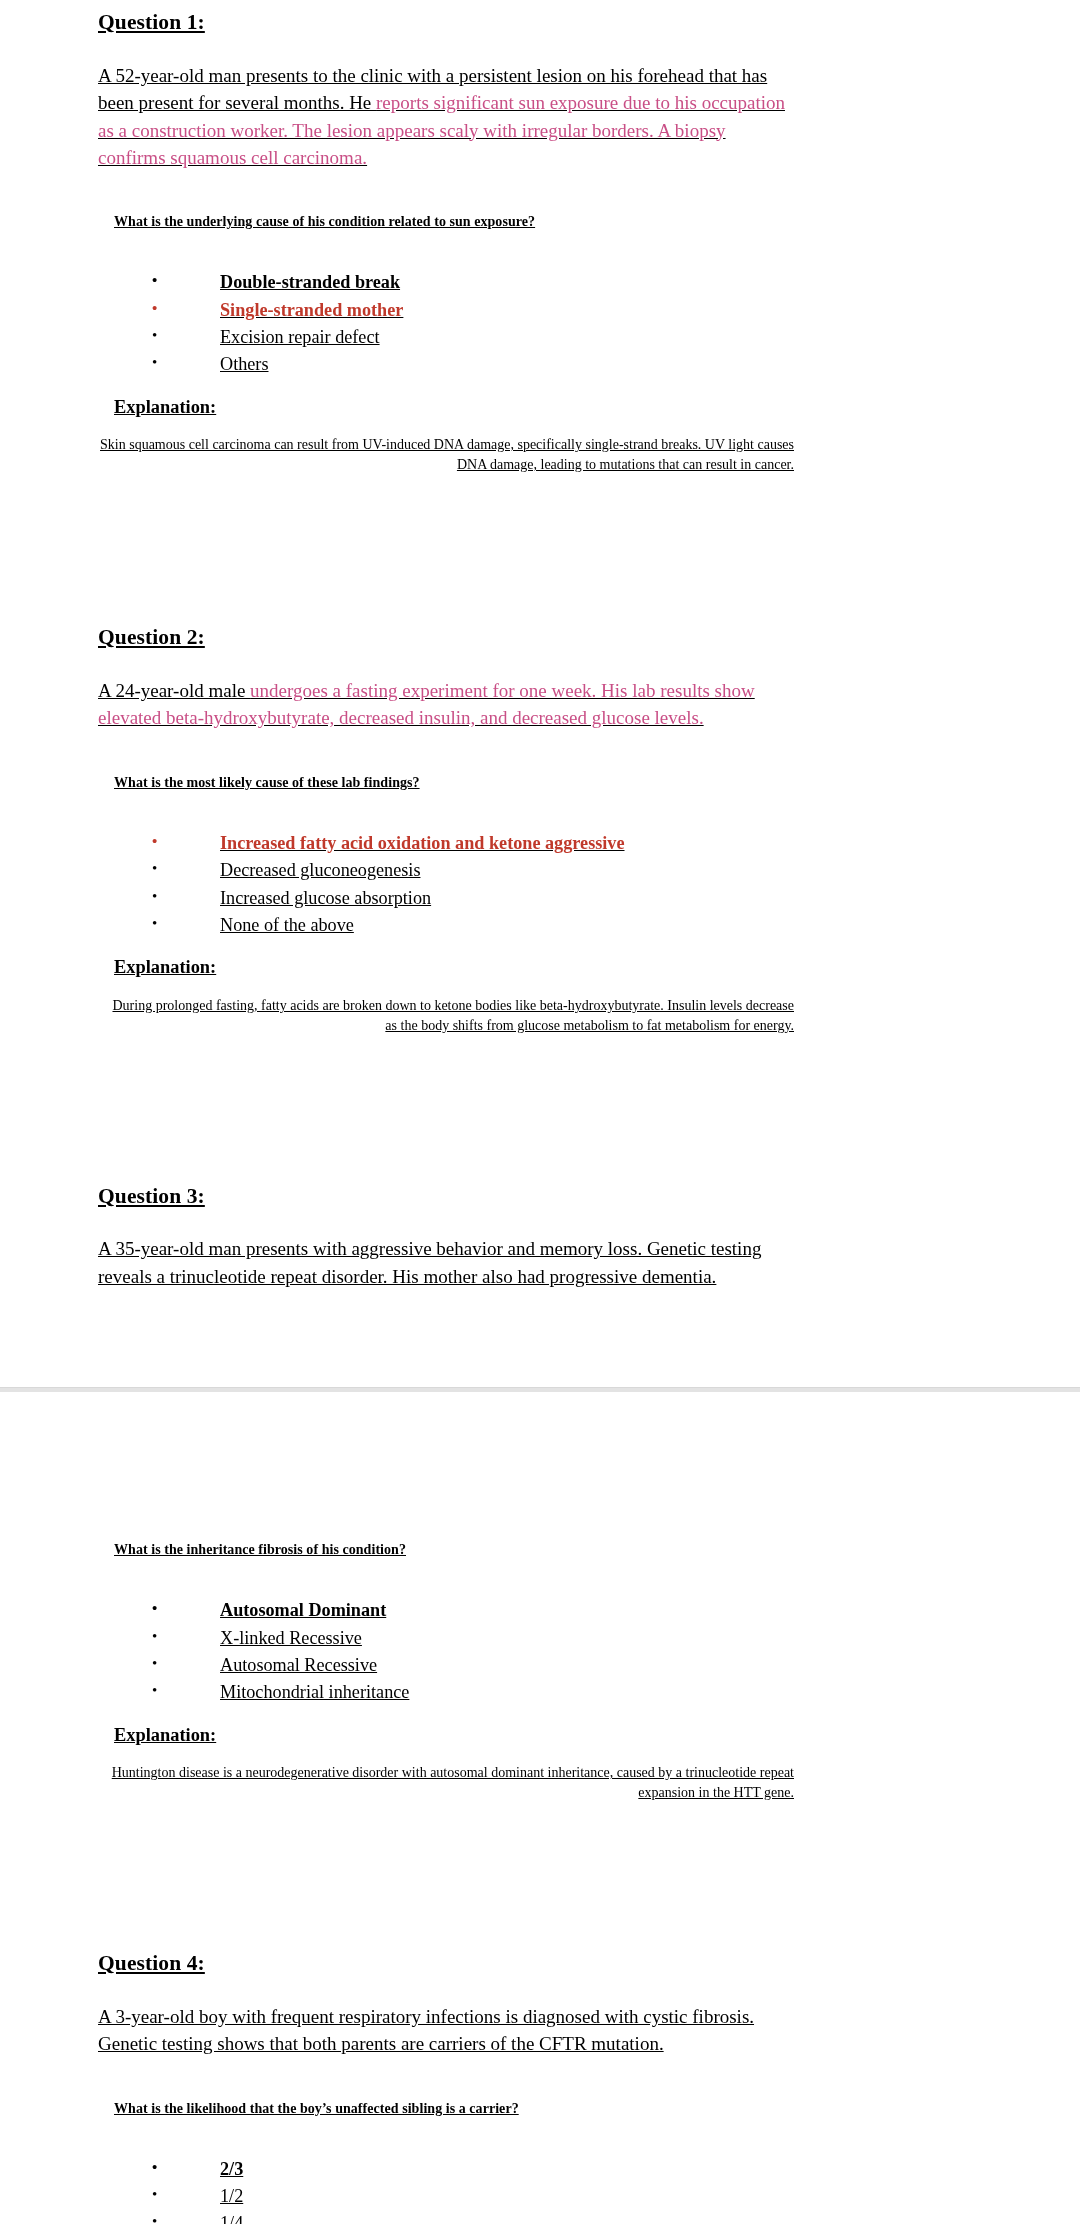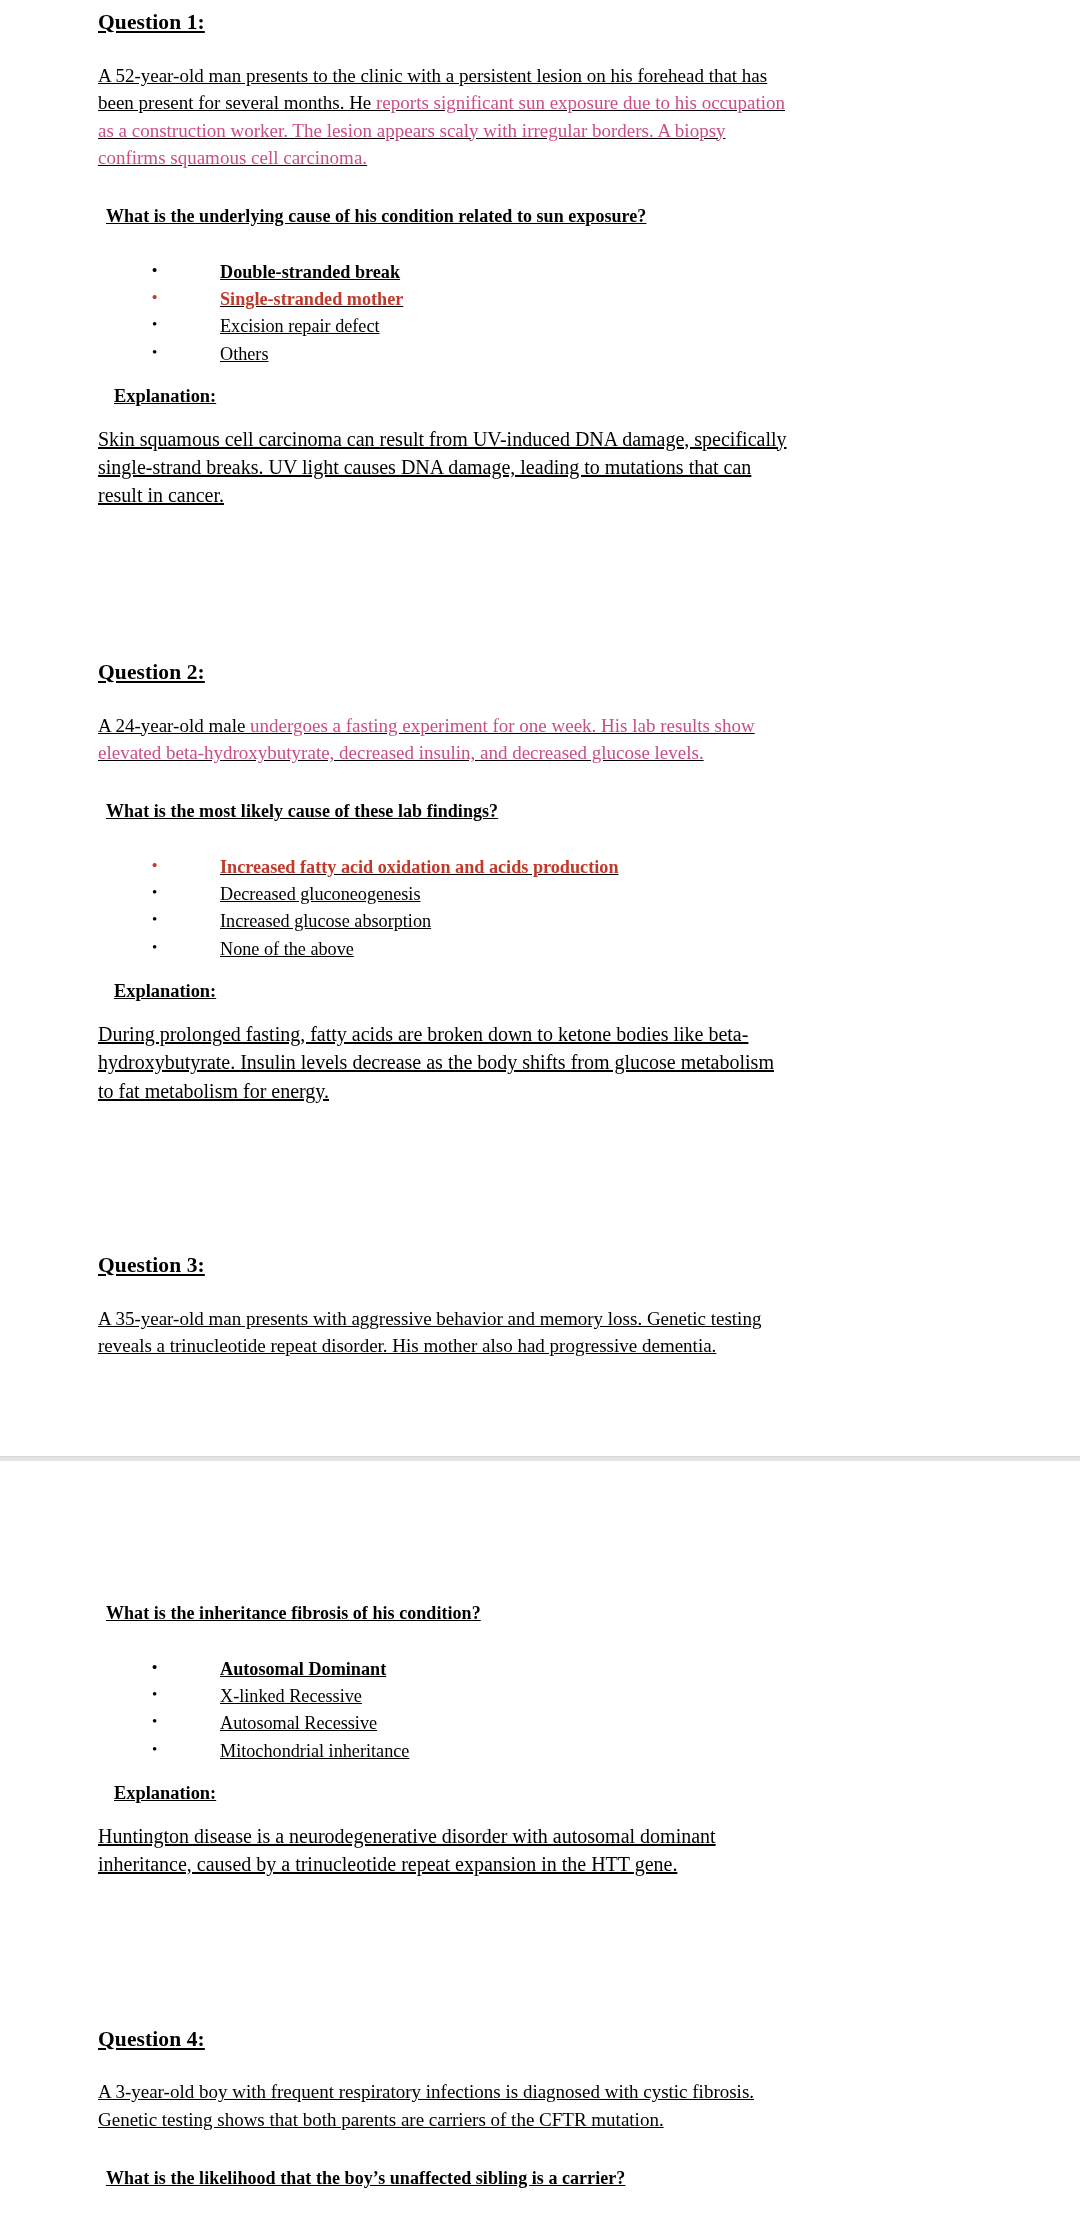--- a/index.html
+++ b/index.html
@@ -34,23 +34,23 @@
   .stem {
     font-size: 19px;
     line-height: 1.44;
     margin: 0;
     max-width: 820px;
   }
   .hl {
     color: #c94f86;
   }
   .prompt {
-    font-size: 18px;
+    font-size: 14px;
     font-weight: bold;
-    margin: 8px;
+    margin: 16px;
     line-height: 1.3;
     letter-spacing: 0.05px;
   }
   ul.options {
     list-style: none;
     margin: 0;
     padding: 0;
   }
   ul.options li {
     font-size: 18.2px;
@@ -80,24 +80,25 @@
   li.answer-bold .bullet {
     color: #000000;
   }
   .exp-label {
     font-size: 18.4px;
     font-weight: bold;
     margin: 16px;
     line-height: 1.35;
   }
   .exp-body {
-    font-size: 20px;
+    font-size: 14px;
     line-height: 1.42;
     margin: 0;
     max-width: 845px;
+    text-align: right;
   }
   .page-break {
     width: 1080px;
     height: 4px;
     background: #e3e3e3;
     border-top: 1px solid #d8d8d8;
   }
   .sp-title-stem { height: 26px; }
   .sp-stem-prompt { height: 26px; }
   .sp-prompt-opts { height: 22px; }
@@ -127,21 +128,21 @@
   <div style="height:150px;"></div>
 
   <div class="content">
     <div class="q-title">Question 2:</div>
     <div class="sp-title-stem"></div>
     <div class="stem"><span>A 24-year-old male </span><span class="hl">undergoes a fasting experiment for one week. His lab results show elevated beta-hydroxybutyrate, decreased insulin, and decreased glucose levels.</span></div>
     <div class="sp-stem-prompt"></div>
     <div class="prompt">What is the most likely cause of these lab findings?</div>
     <div class="sp-prompt-opts"></div>
     <ul class="options">
-      <li class="answer-red"><span class="bullet">•</span><span>Increased fatty acid oxidation and acids production</span></li>
+      <li class="answer-red"><span class="bullet">•</span><span>Increased fatty acid oxidation and ketone aggressive</span></li>
       <li><span class="bullet">•</span><span>Decreased gluconeogenesis</span></li>
       <li><span class="bullet">•</span><span>Increased glucose absorption</span></li>
       <li><span class="bullet">•</span><span>None of the above</span></li>
     </ul>
     <div class="exp-label">Explanation:</div>
     <div class="exp-body">During prolonged fasting, fatty acids are broken down to ketone bodies like beta-hydroxybutyrate. Insulin levels decrease as the body shifts from glucose metabolism to fat metabolism for energy.</div>
   </div>
 
   <div style="height:148px;"></div>
 

